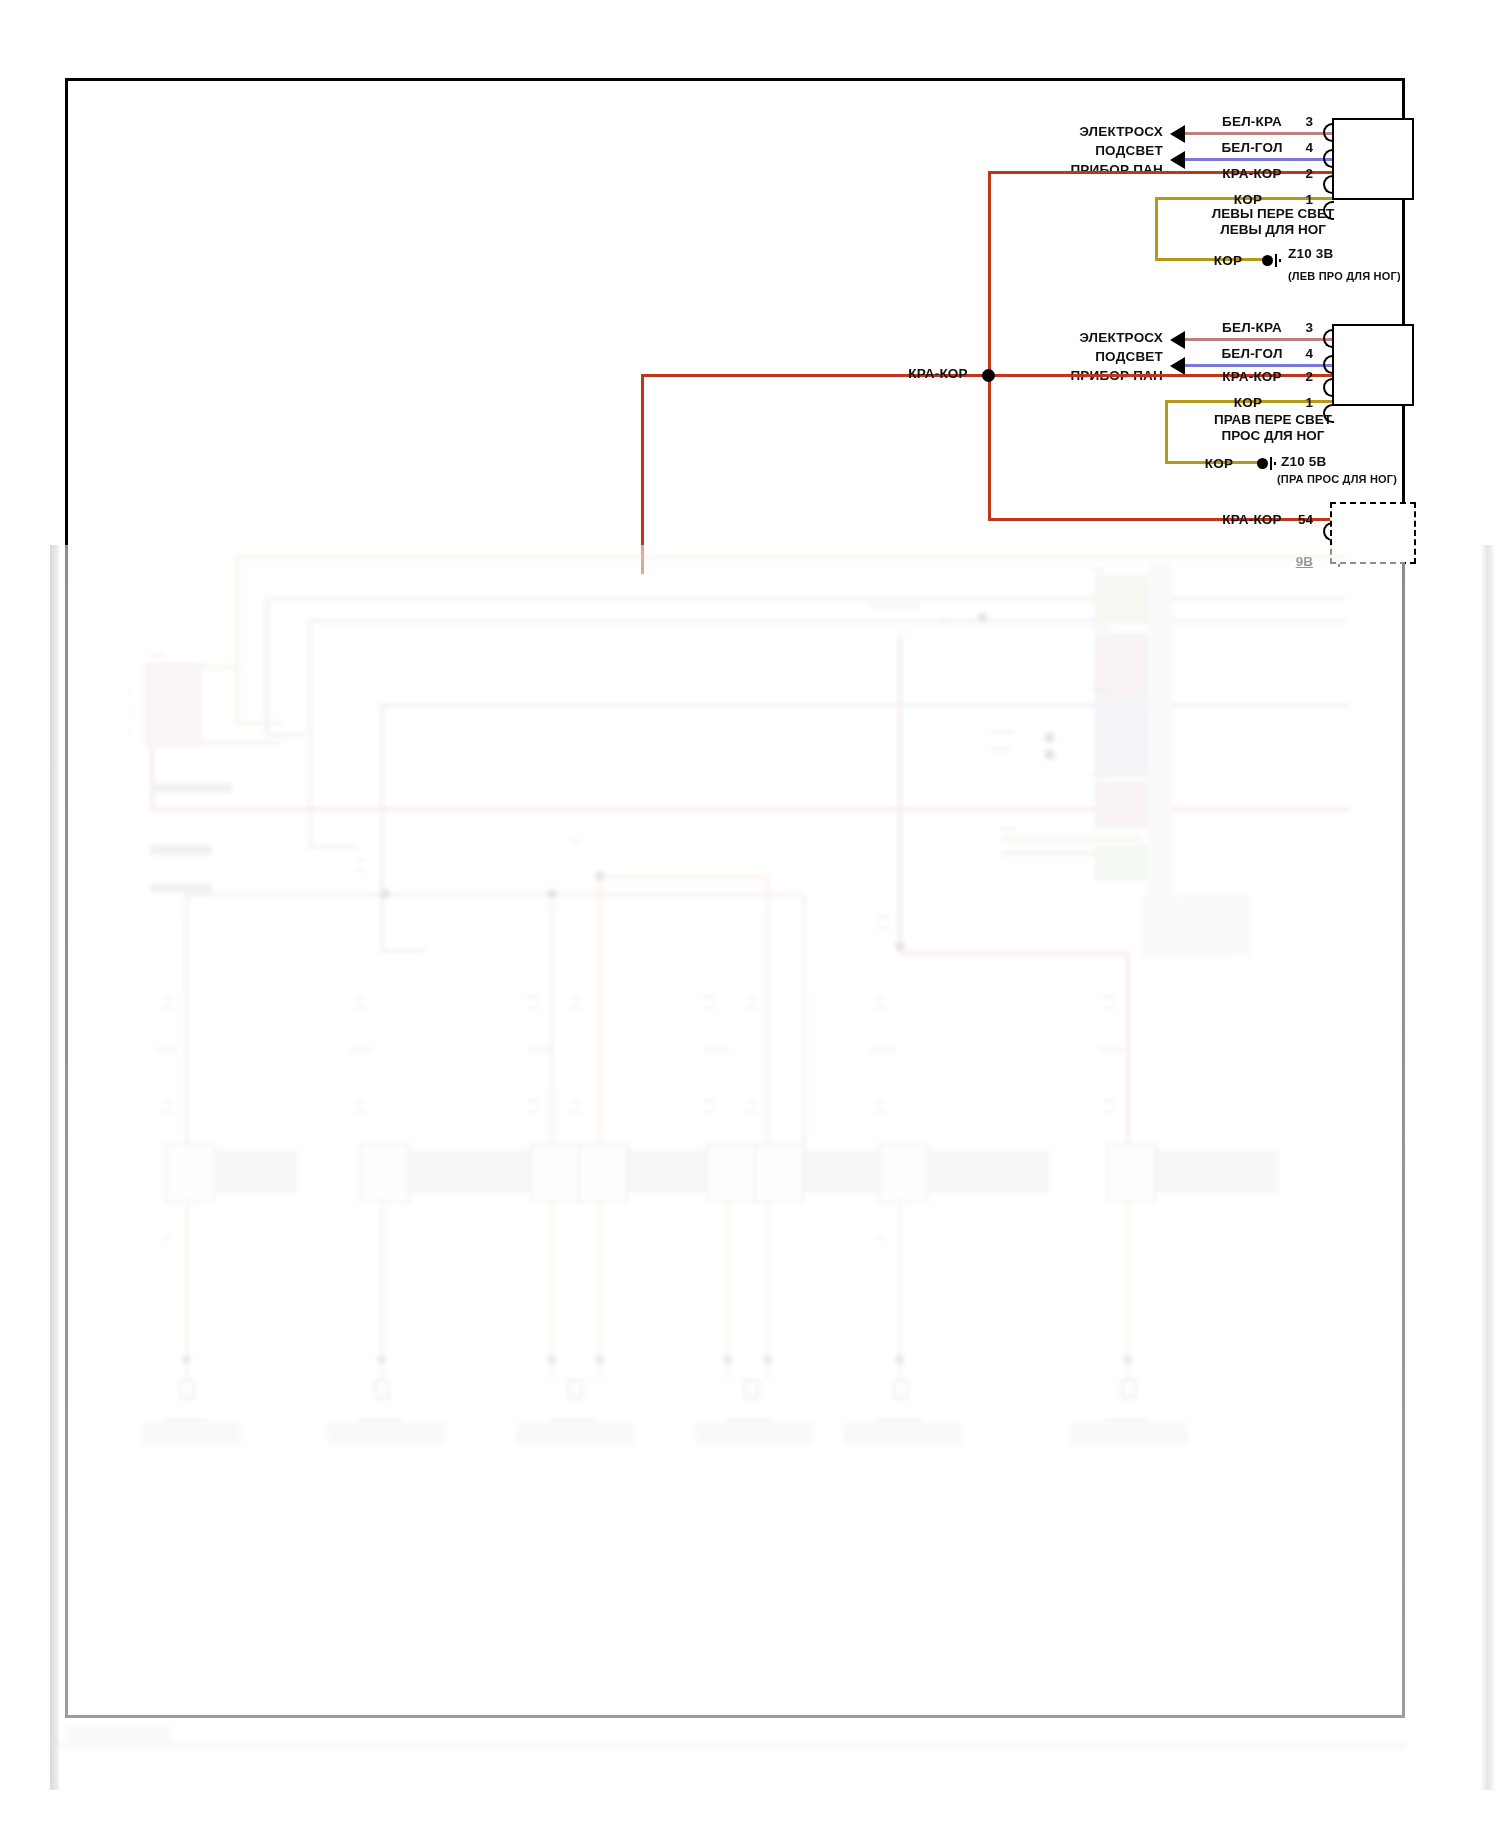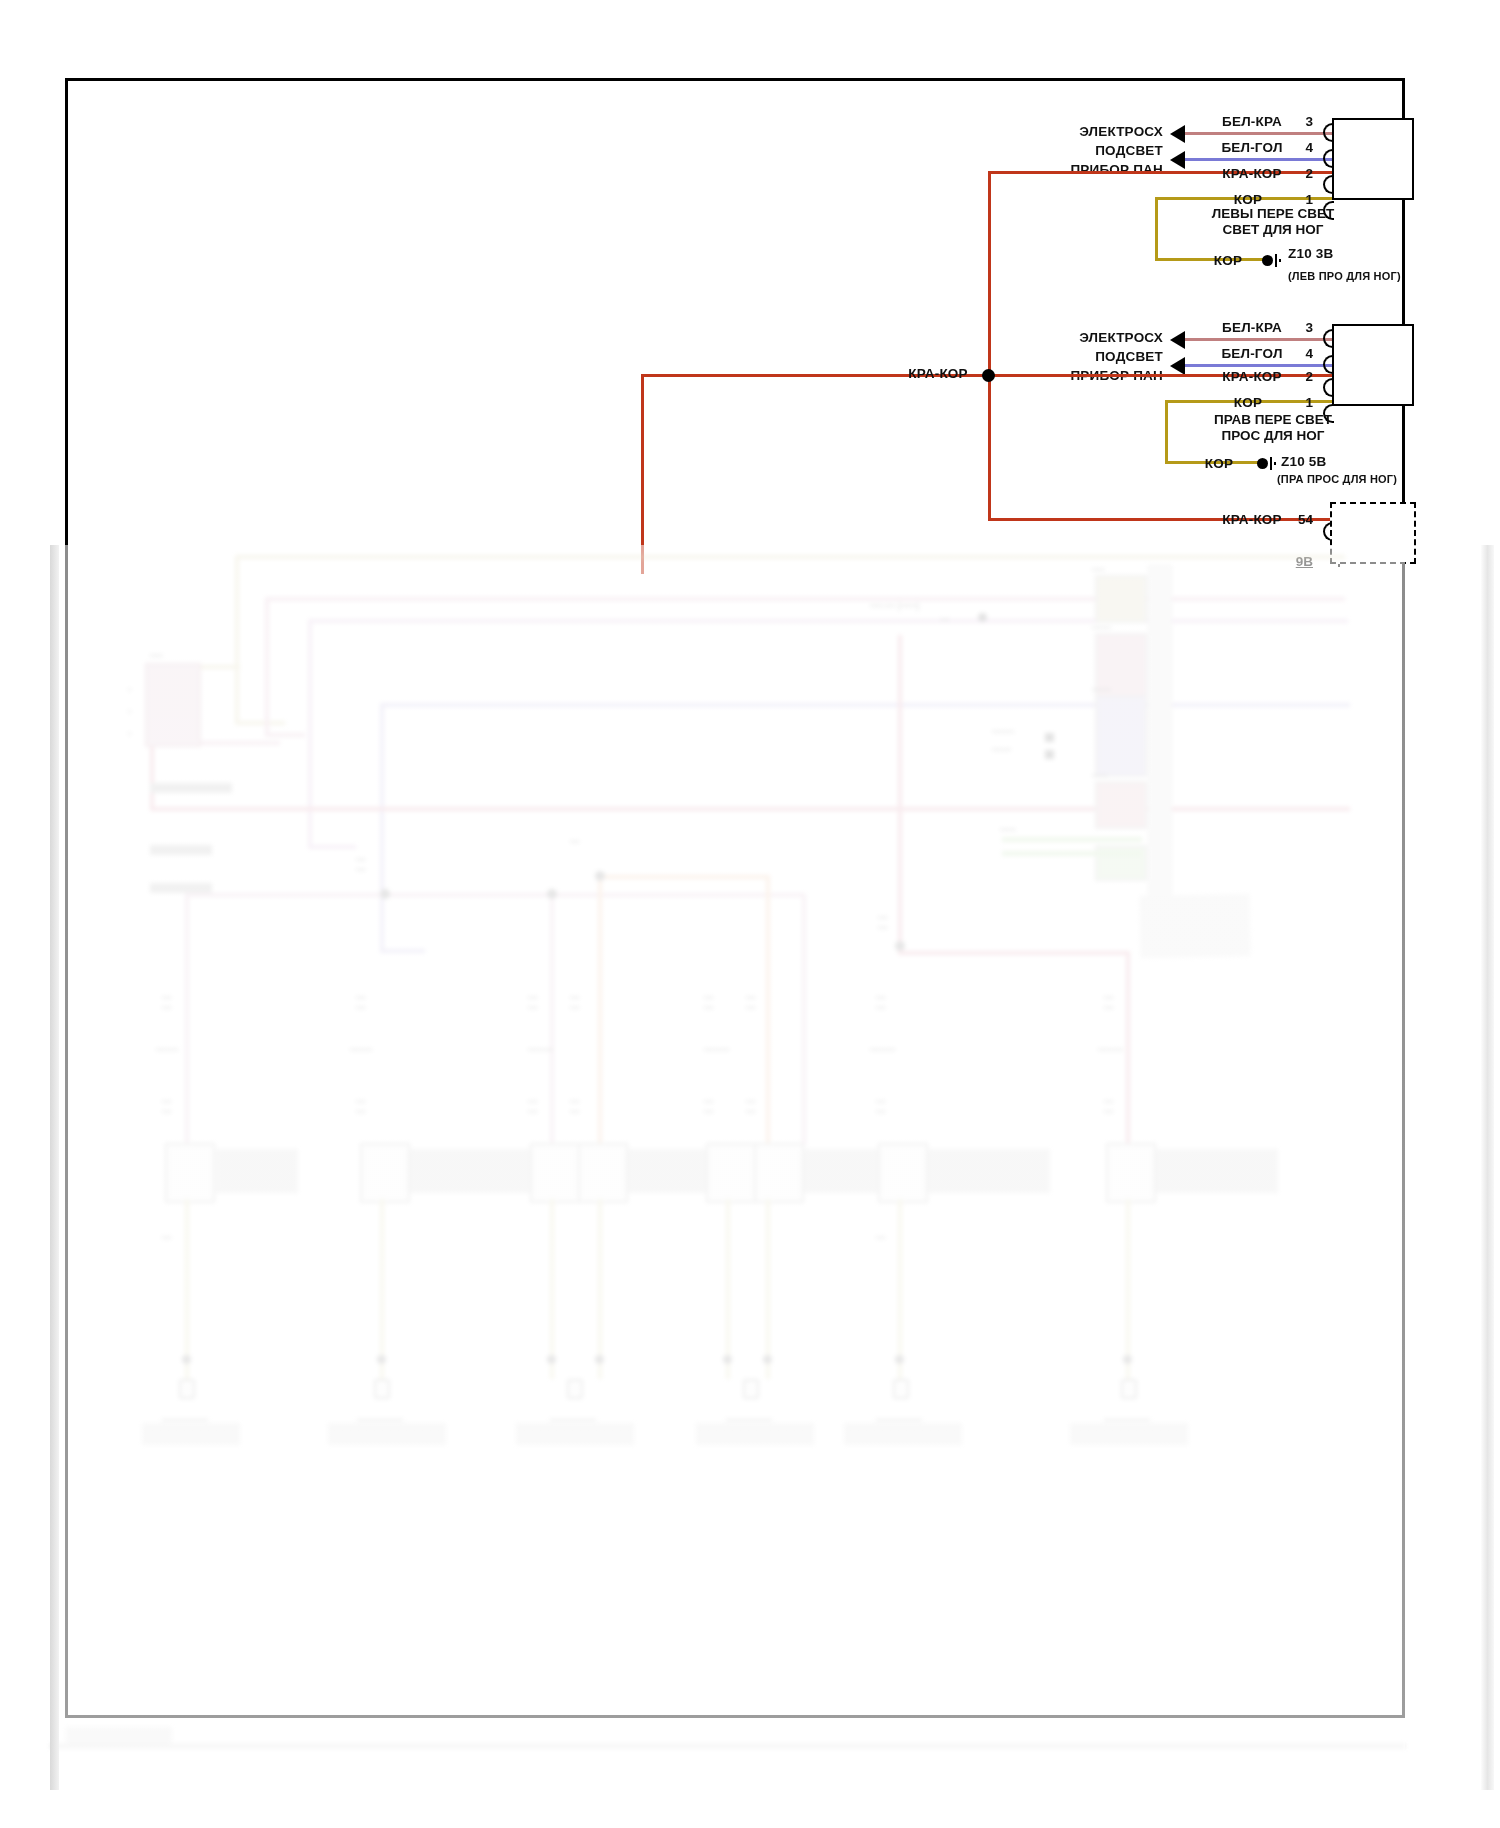--- a/index.html
+++ b/index.html
@@ -145,21 +145,21 @@
   <div class="lbl small" style="left:1288px;top:269px;">(ЛЕВ ПРО ДЛЯ НОГ)</div>
 
   <div class="hook" style="left:1323px;top:123px;"></div>
   <div class="hook" style="left:1323px;top:149px;"></div>
   <div class="hook" style="left:1323px;top:175px;"></div>
   <div class="hook" style="left:1323px;top:201px;"></div>
 
   <div class="conn-box" style="left:1332px;top:118px;width:82px;height:82px;"></div>
   <div class="conn-name" style="left:1373px;top:206px;width:200px;margin-left:-100px;">
     <span>ЛЕВЫ ПЕРЕ СВЕТ</span><br>
-    <span>СВЕТ ДЛЯ НОГ</span>
+    <span>ЛЕВЫ ДЛЯ НОГ</span>
   </div>
 
   <div class="lbl r" style="left:1163px;top:330px;">ЭЛЕКТРОСХ</div>
   <div class="lbl r" style="left:1163px;top:349px;">ПОДСВЕТ</div>
   <div class="lbl r" style="left:1163px;top:368px;">ПРИБОР ПАН</div>
 
   <div class="arrow-l" style="left:1170px;top:331px;"></div>
   <div class="arrow-l" style="left:1170px;top:357px;"></div>
 
   <div class="wire wh" style="left:1185px;top:338px;width:150px;background:#c08080;"></div>

